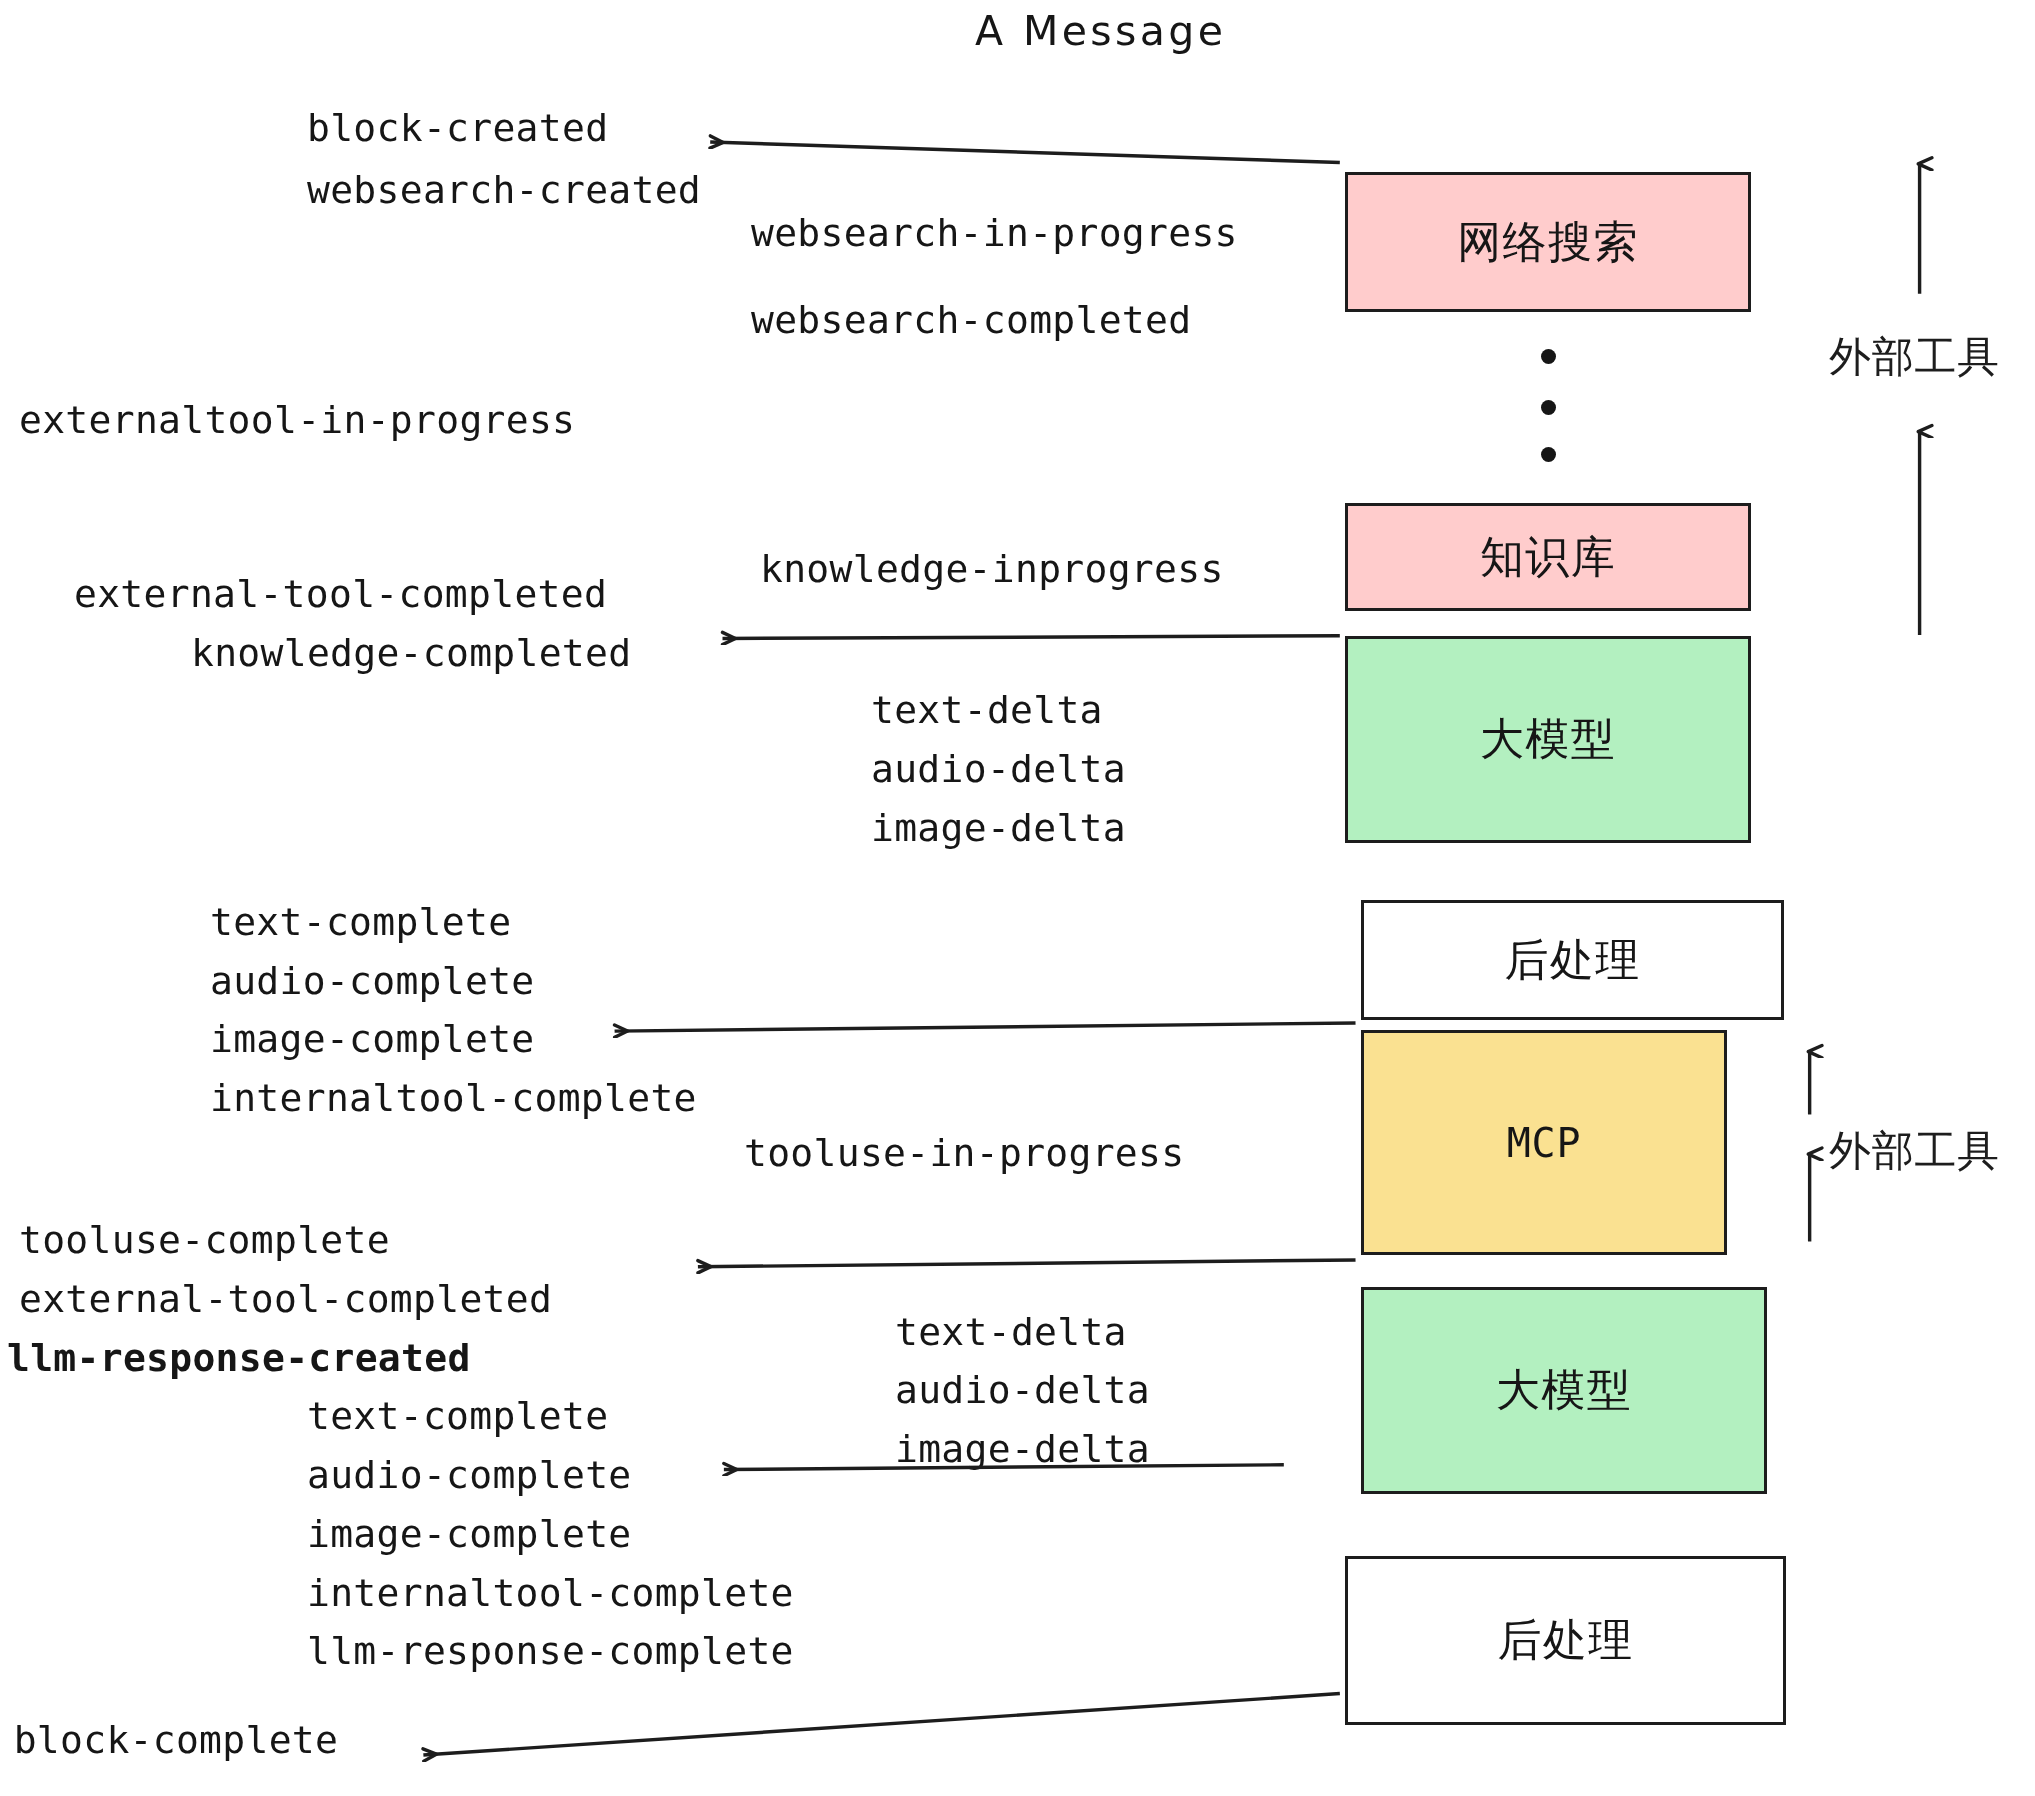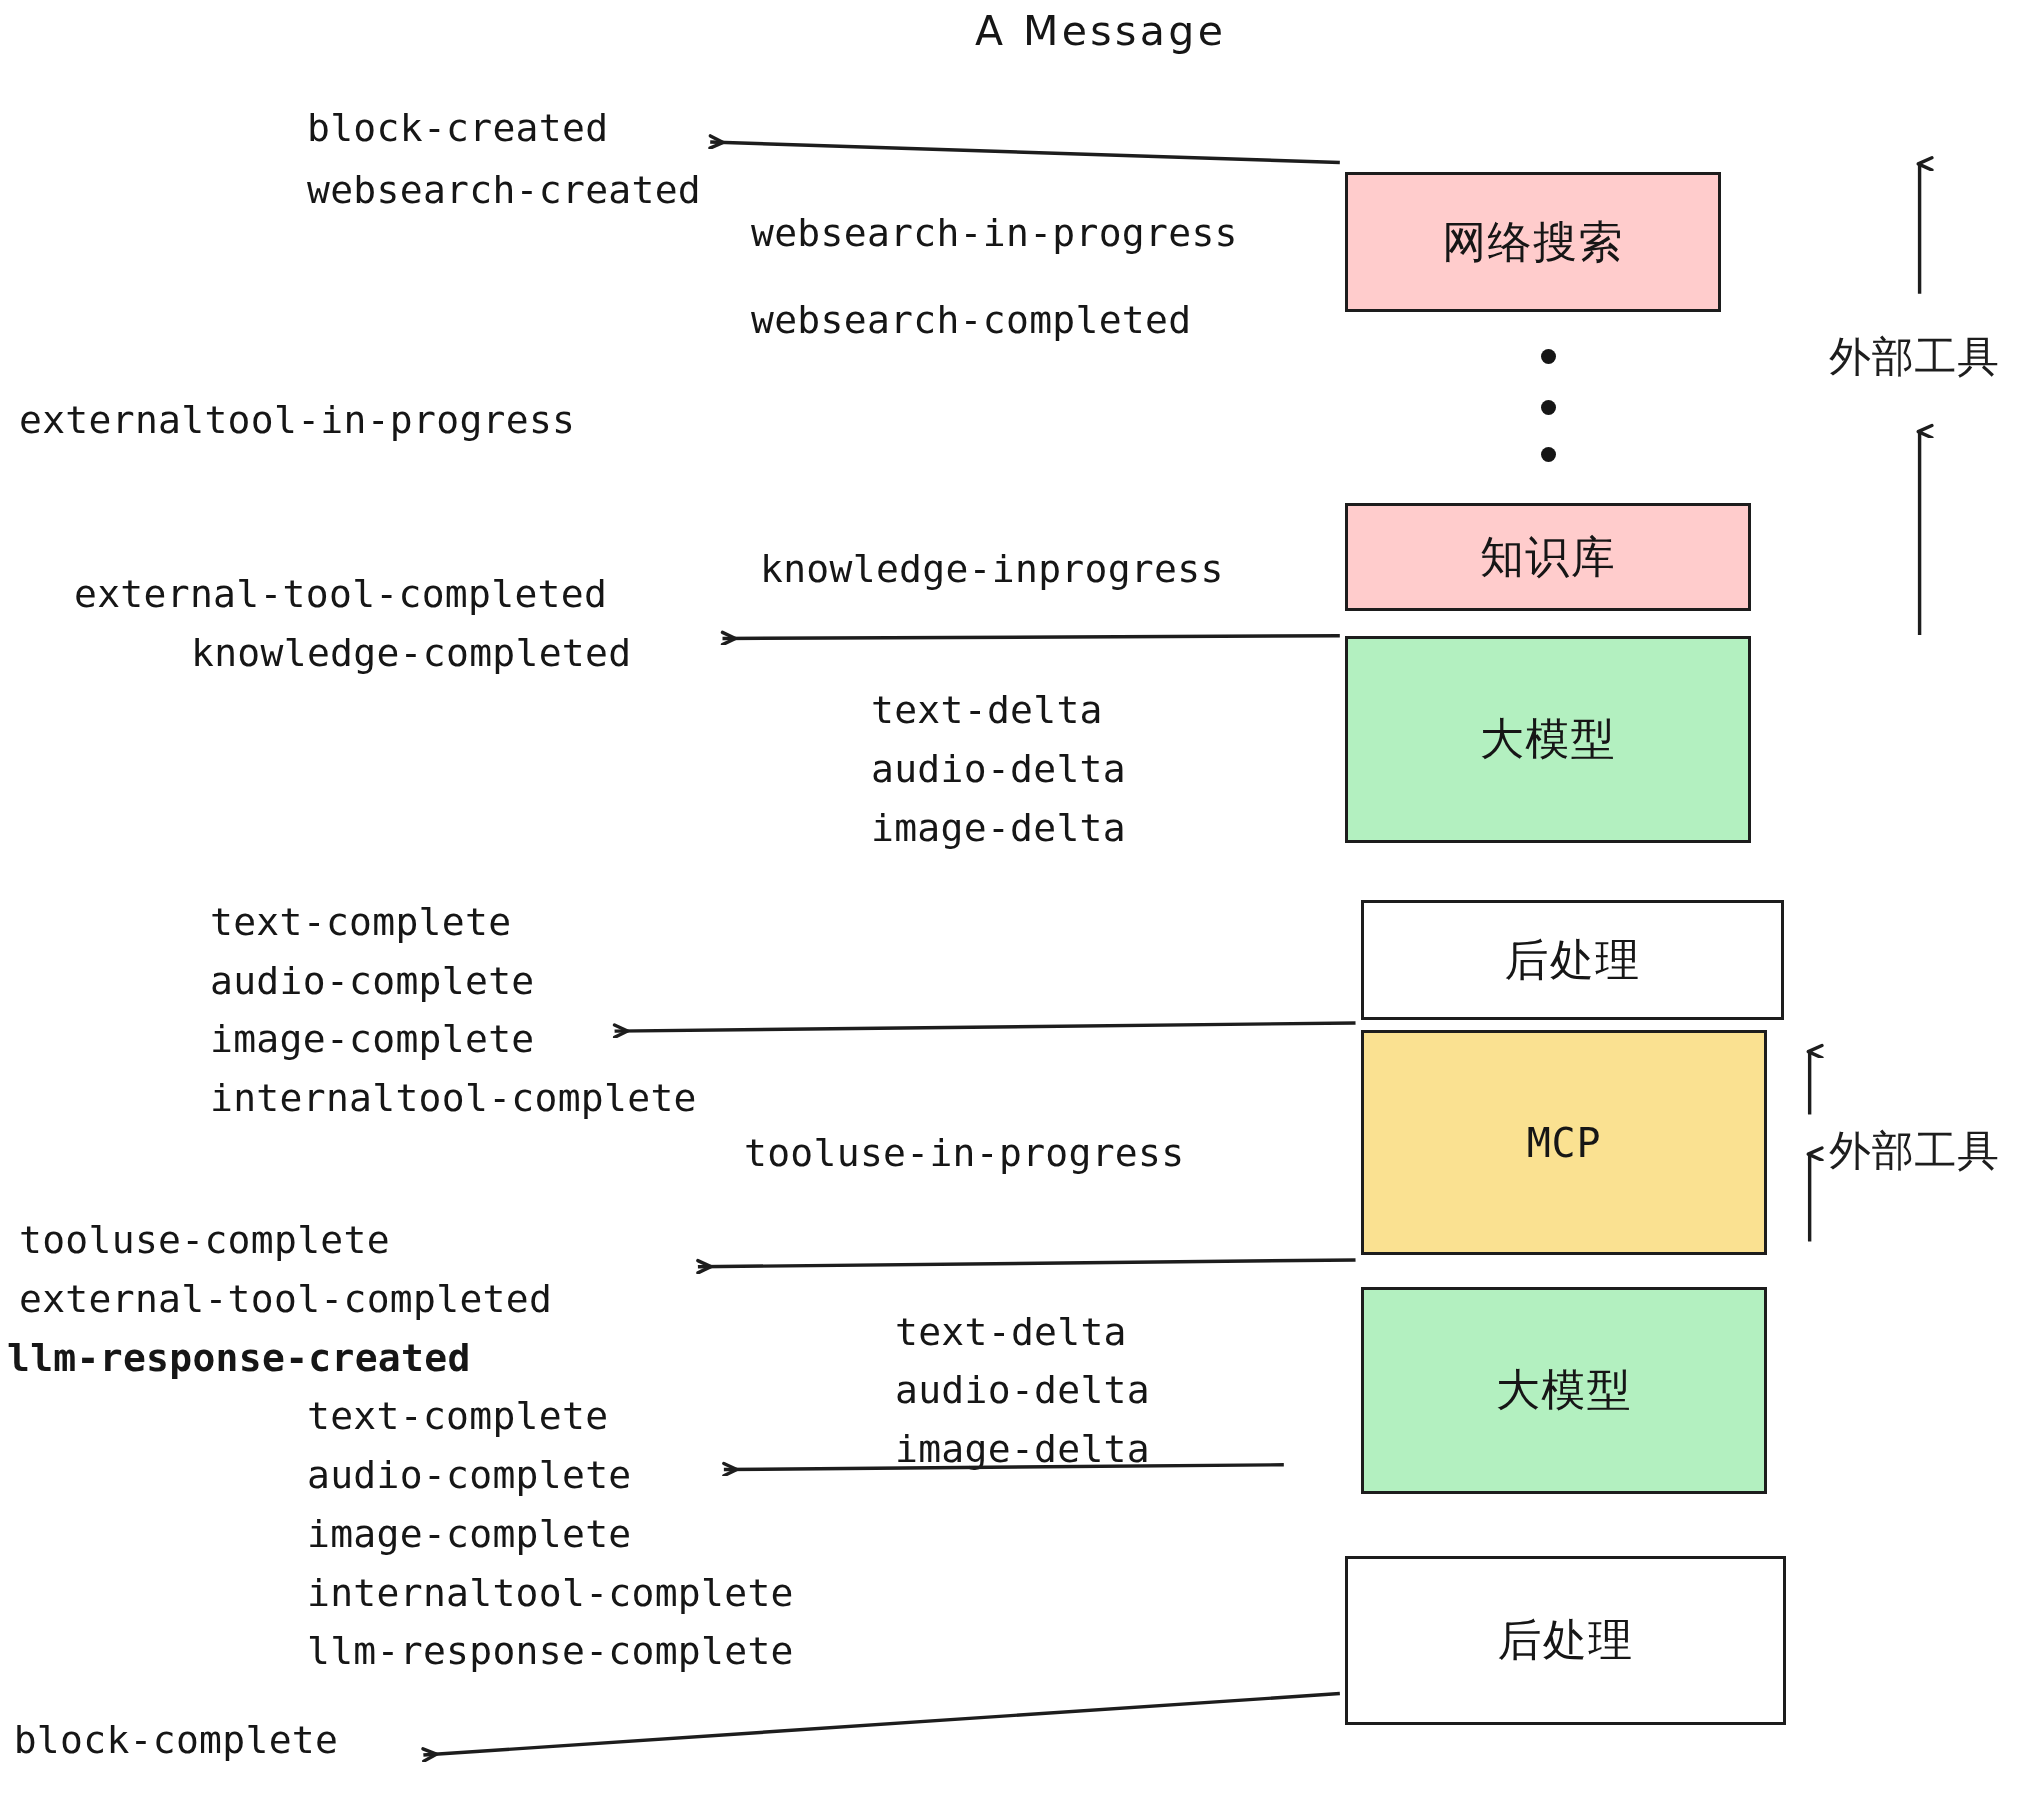--- a/index.html
+++ b/index.html
@@ -87,33 +87,33 @@
   }
 </style>
 </head>
 <body>
 
 <div id="stage">
 
   <div class="title" style="left:975px; top:6.8px;">A Message</div>
 
   <div id="boxes-layer">
-      <div class="box" style="left: 1345px; top: 172px; width: 376px; height: 140px; background: rgb(255, 204, 204);">
+      <div class="box" style="left: 1345px; top: 172px; width: 406px; height: 140px; background: rgb(255, 204, 204);">
         <span class="blabel">网络搜索</span>
       </div>
       <div class="box" style="left: 1345px; top: 503px; width: 406px; height: 108px; background: rgb(255, 204, 204);">
         <span class="blabel">知识库</span>
       </div>
       <div class="box" style="left: 1345px; top: 636px; width: 406px; height: 207px; background: rgb(179, 240, 192);">
         <span class="blabel">大模型</span>
       </div>
       <div class="box" style="left: 1361px; top: 900px; width: 423px; height: 120px; background: rgb(255, 255, 255);">
         <span class="blabel">后处理</span>
       </div>
-      <div class="box mono" style="left: 1361px; top: 1030px; width: 406px; height: 225px; background: rgb(250, 225, 145);">
+      <div class="box mono" style="left: 1361px; top: 1030px; width: 366px; height: 225px; background: rgb(250, 225, 145);">
         <span class="blabel">MCP</span>
       </div>
       <div class="box" style="left: 1361px; top: 1287px; width: 406px; height: 207px; background: rgb(179, 240, 192);">
         <span class="blabel">大模型</span>
       </div>
       <div class="box" style="left: 1345px; top: 1556px; width: 441px; height: 169px; background: rgb(255, 255, 255);">
         <span class="blabel">后处理</span>
       </div>
     </div>
 

